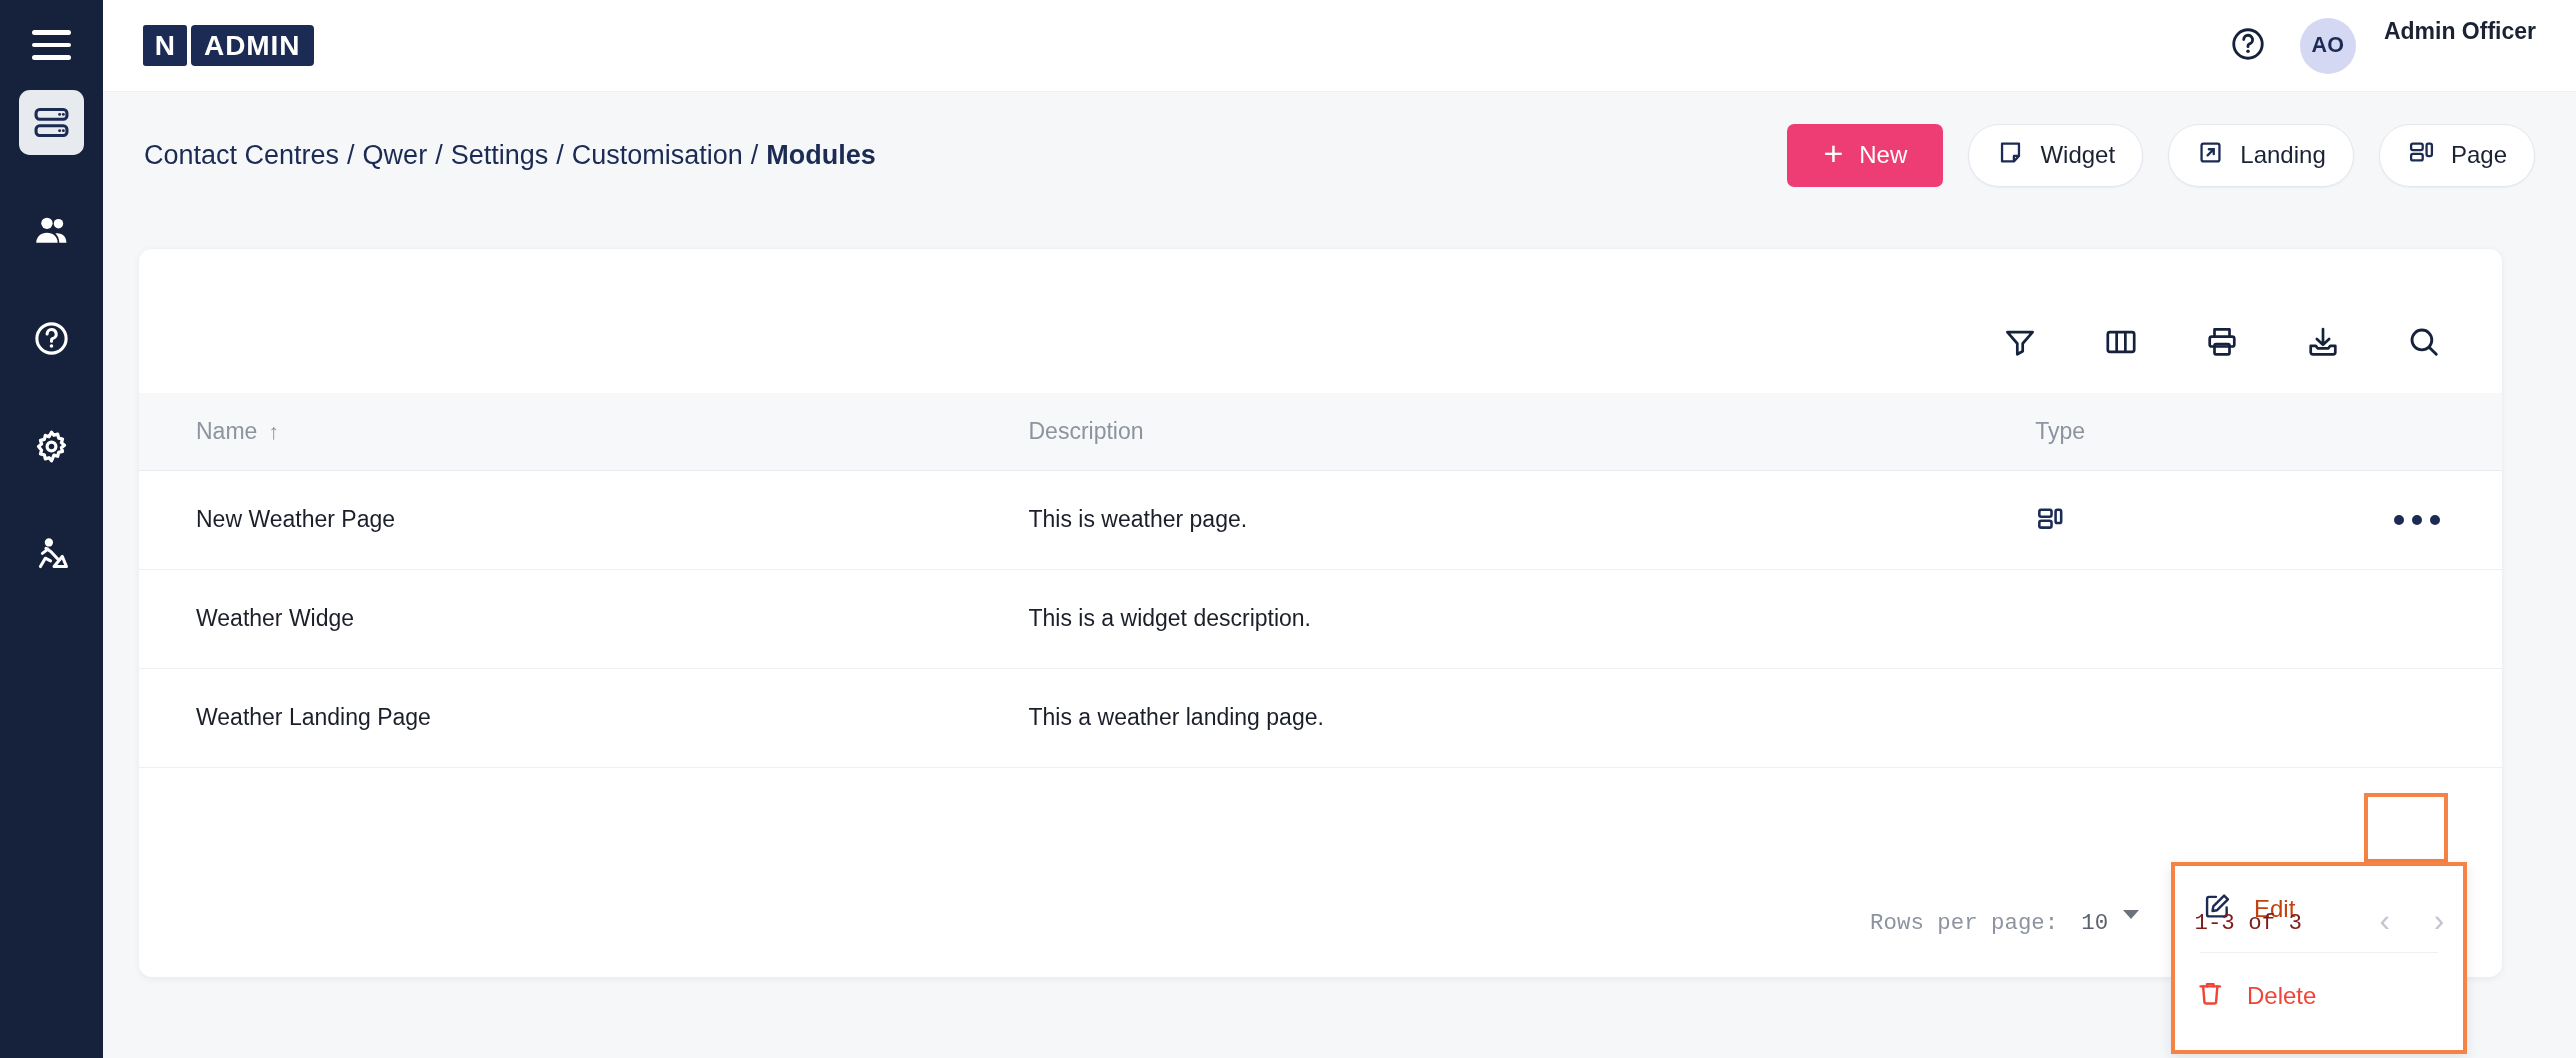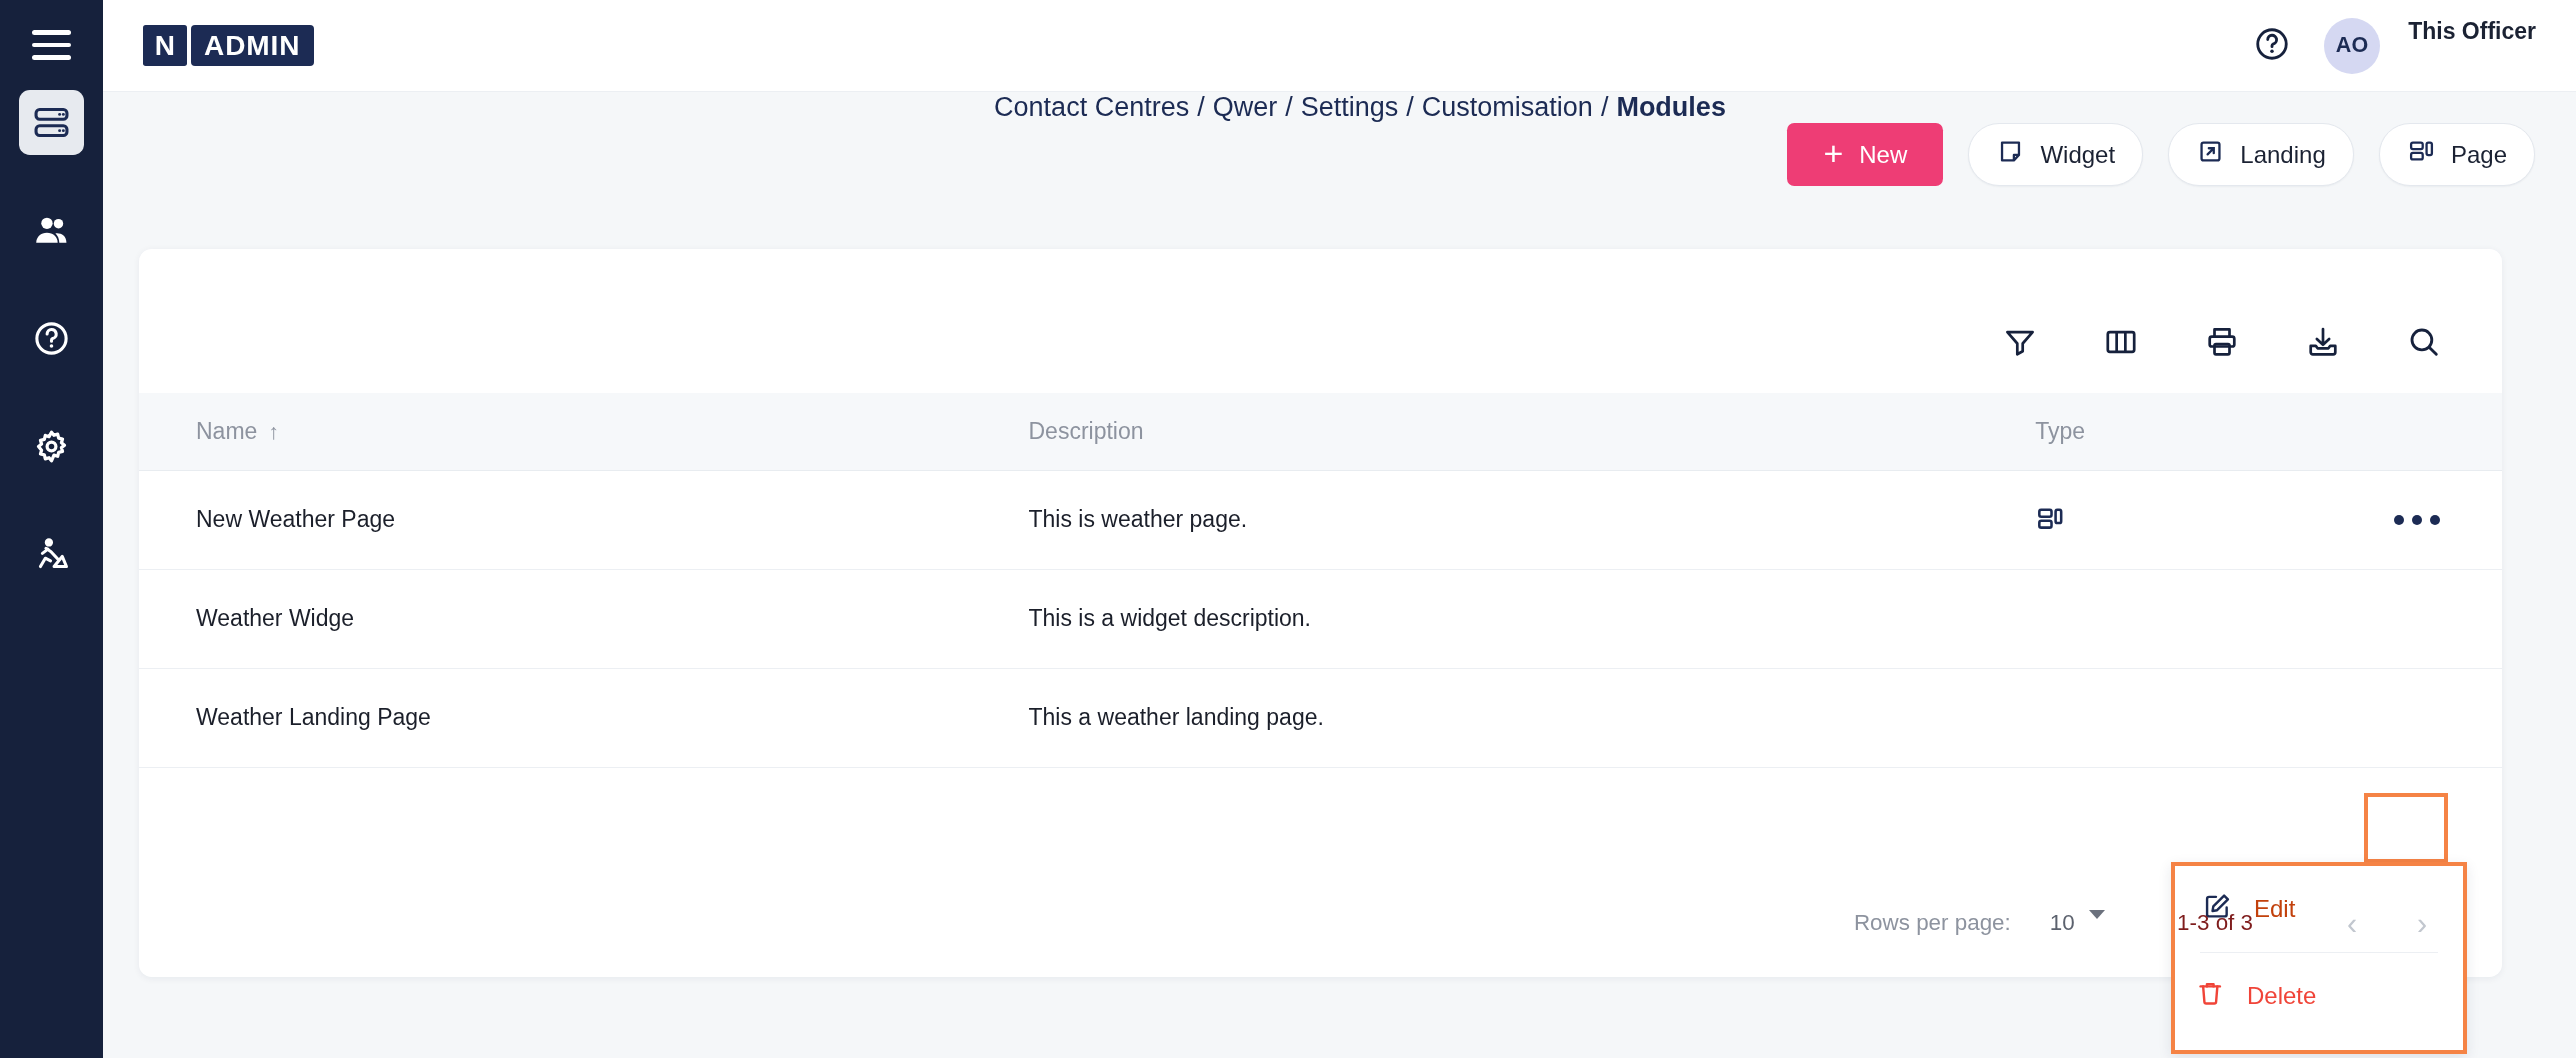--- a/index.html
+++ b/index.html
@@ -65,21 +65,21 @@
     background: #d5d8f2; color: #1c2b54;
     display: flex; align-items: center; justify-content: center;
     font-size: 21.5px; font-weight: bold; letter-spacing: 0.4px;
   }
   .user-name { font-size: 23px; font-weight: bold; color: #1b2233; white-space: nowrap; }
 
   
   .page-head {
     position: absolute; left: 103px; top: 92px;
     width: 2473px; height: 126px;
-    display: flex; align-items: center; flex-direction: column;
+    display: flex; align-items: center;
   }
   .breadcrumb {
     margin-left: 41px;
     font-size: 27px; color: #1c2b54; white-space: nowrap;
   }
   .breadcrumb .crumb { cursor: pointer; }
   .breadcrumb .sep { margin: 0 8px; color: #1c2b54; }
   .breadcrumb .current { font-weight: bold; }
   .head-actions {
     margin-left: auto; margin-right: 41px;
@@ -163,21 +163,21 @@
   }
   .menu-item.edit { color: #c2410c; }
   .menu-item.delete { color: #f04438; padding-left: 20px; }
   .menu-sep { height: 0.9px; background: #eceff3; margin: 0 25px; }
 
   
   .pager {
     position: absolute; left: 0; bottom: 0;
     width: 2363px; height: 108px;
     display: flex; align-items: center; justify-content: flex-end;
-    padding-right: 53px; gap: 16px; font-size: 22.4px; color: #8d939f;
+    padding-right: 36px; gap: 0; font-size: 22.4px; color: #8d939f; font-family: Liberation Mono, monospace;
   }
   .rpp-label { margin-right: 23px; }
   .rpp-select {
     display: flex; align-items: flex-start; gap: 14.4px;
     color: #5c626e; cursor: pointer; margin-right: 56px;
   }
   .caret { width: 0; height: 0; border-left: 8px solid transparent; border-right: 8px solid transparent; border-top: 9px solid #6b717d; }
   .range { color: #7f1d1d; margin-right: 56px; }
   .pg-btn { width: 54px; height: 54px; display: flex; align-items: center; justify-content: center; cursor: pointer; }
   .chev { font-size: 30.5px; color: #c2c7cf; line-height: 1; }
@@ -262,21 +262,21 @@
         <span>
           <svg width="38" height="38" viewBox="0 0 24 24" fill="none" stroke="#16213c" stroke-width="1.8">
             <circle cx="12" cy="12" r="9"></circle>
             <path d="M9.3 9.2a2.8 2.8 0 1 1 3.4 2.8c-.5.2-.7.6-.7 1.1v.6" stroke-linecap="round"></path>
             <circle cx="12" cy="16.6" r="1.1" fill="#16213c" stroke="none"></circle>
           </svg>
         </span>
       </div>
       <div class="user-chip">
         <div class="avatar">AO</div>
-        <div class="user-name">This Officer</div>
+        <div class="user-name">Admin Officer</div>
       </div>
     </div>
   </div>
 
   <div class="page-head">
     <div class="breadcrumb">
       <span class="crumb">Contact Centres</span><span class="sep">/</span><span class="crumb">Qwer</span><span class="sep">/</span><span class="crumb">Settings</span><span class="sep">/</span><span class="crumb">Customisation</span><span class="sep">/</span><span class="current">Modules</span>
     </div>
 
     <div class="head-actions">

